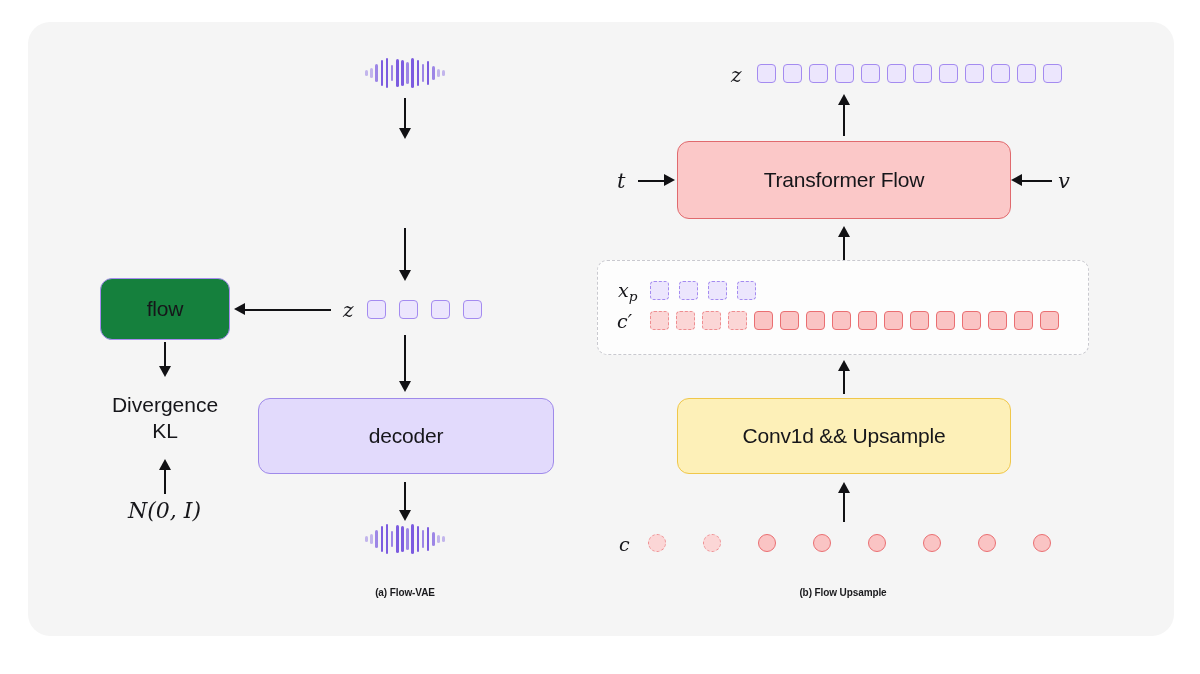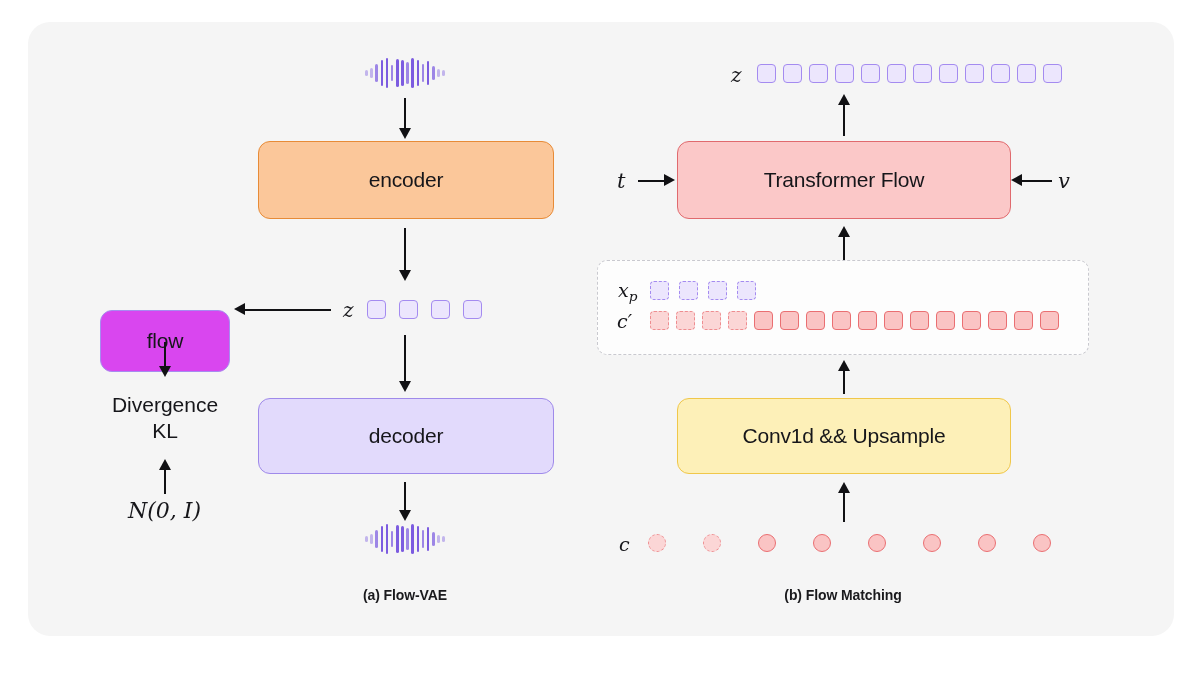--- a/index.html
+++ b/index.html
@@ -39,21 +39,21 @@
     justify-content: center;
     border-radius: 12px;
     border-width: 1.6px;
     border-style: solid;
     font-size: 21px;
     color: #16161a;
     letter-spacing: -0.2px;
   }
   .pbox.encoder   { background: #fbc79a; border-color: #e78b37; }
   .pbox.decoder   { background: #e2dafc; border-color: #9f8aea; }
-  .pbox.flow      { background: #d946ef; border-color: #a78bf0; margin-top: 32px; }
+  .pbox.flow      { background: #15803d; border-color: #a78bf0; }
   .pbox.tblock    { background: #fbc8c8; border-color: #e06a6e; }
   .pbox.conv      { background: #fdf0b8; border-color: #f0c74a; }
 
   
   .arrow-v, .arrow-h {
     position: absolute;
     background: #111114;
   }
   .arrow-v { width: 2.2px; }
   .arrow-h { height: 2.2px; }
@@ -124,21 +124,21 @@
   .txtlbl {
     position: absolute;
     color: #16161a;
     text-align: center;
     white-space: nowrap;
     line-height: 1.25;
   }
 
   .caption {
     position: absolute;
-    font-size: 14px;
+    font-size: 10px;
     font-weight: 700;
     color: #1a1a1d;
     text-align: center;
     white-space: nowrap;
     letter-spacing: -0.1px;
   }
 
   
   .dashbox {
     position: absolute;
@@ -185,23 +185,20 @@
       <i style="height: 18px; opacity: 0.72;"></i>
       <i style="height: 24px; opacity: 1;"></i>
       <i style="height: 14px; opacity: 0.72;"></i>
       <i style="height: 8px; opacity: 0.42;"></i>
       <i style="height: 6px; opacity: 0.42;"></i>
     </div>
 
   <div class="arrow-v" style="left:404px; top:98px; height:32px;"></div>
   <div class="head down" style="left:398.5px; top:128px;"></div>
 
-  <div class="pbox encoder" style="left:258px; top:141px; width:296px; height:78px;">
-    <span>encoder</span>
-  </div>
 
   <div class="arrow-v" style="left:404px; top:228px; height:44px;"></div>
   <div class="head down" style="left:398.5px; top:270px;"></div>
 
   <div class="mathlbl" style="left:343px; top:298px; font-size:20px;">z</div>
   <div class="tokrow" id="tok-a-z" style="left:367px; top:300px;">
       <span class="tok purple" style="margin-right: 13px; width: 19px; height: 19px;"></span>
       <span class="tok purple" style="margin-right: 13px; width: 19px; height: 19px;"></span>
       <span class="tok purple" style="margin-right: 13px; width: 19px; height: 19px;"></span>
       <span class="tok purple" style="margin-right: 0px; width: 19px; height: 19px;"></span>
@@ -337,15 +334,15 @@
       <span class="circ pink-dash" style="margin-right: 0px; width: 18px; height: 18px; position: absolute; left: 0px;"></span>
       <span class="circ pink-dash" style="margin-right: 0px; width: 18px; height: 18px; position: absolute; left: 55px;"></span>
       <span class="circ pink" style="margin-right: 0px; width: 18px; height: 18px; position: absolute; left: 110px;"></span>
       <span class="circ pink" style="margin-right: 0px; width: 18px; height: 18px; position: absolute; left: 165px;"></span>
       <span class="circ pink" style="margin-right: 0px; width: 18px; height: 18px; position: absolute; left: 220px;"></span>
       <span class="circ pink" style="margin-right: 0px; width: 18px; height: 18px; position: absolute; left: 275px;"></span>
       <span class="circ pink" style="margin-right: 0px; width: 18px; height: 18px; position: absolute; left: 330px;"></span>
       <span class="circ pink" style="margin-right: 0px; width: 18px; height: 18px; position: absolute; left: 385px;"></span>
     </div>
 
-  <div class="caption" style="left:748px; top:587px; width:190px;">(b) Flow Matching</div>
+  <div class="caption" style="left:748px; top:587px; width:190px;">(b) Flow Upsample</div>
 
 </div>
 
 </body></html>

